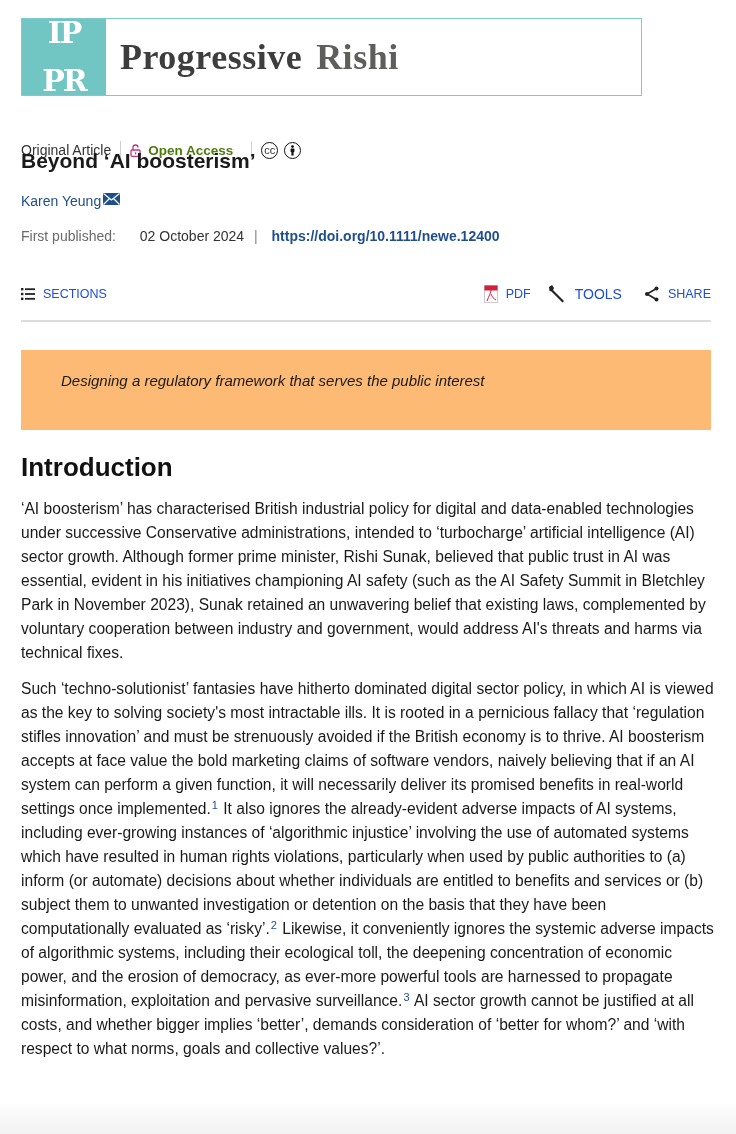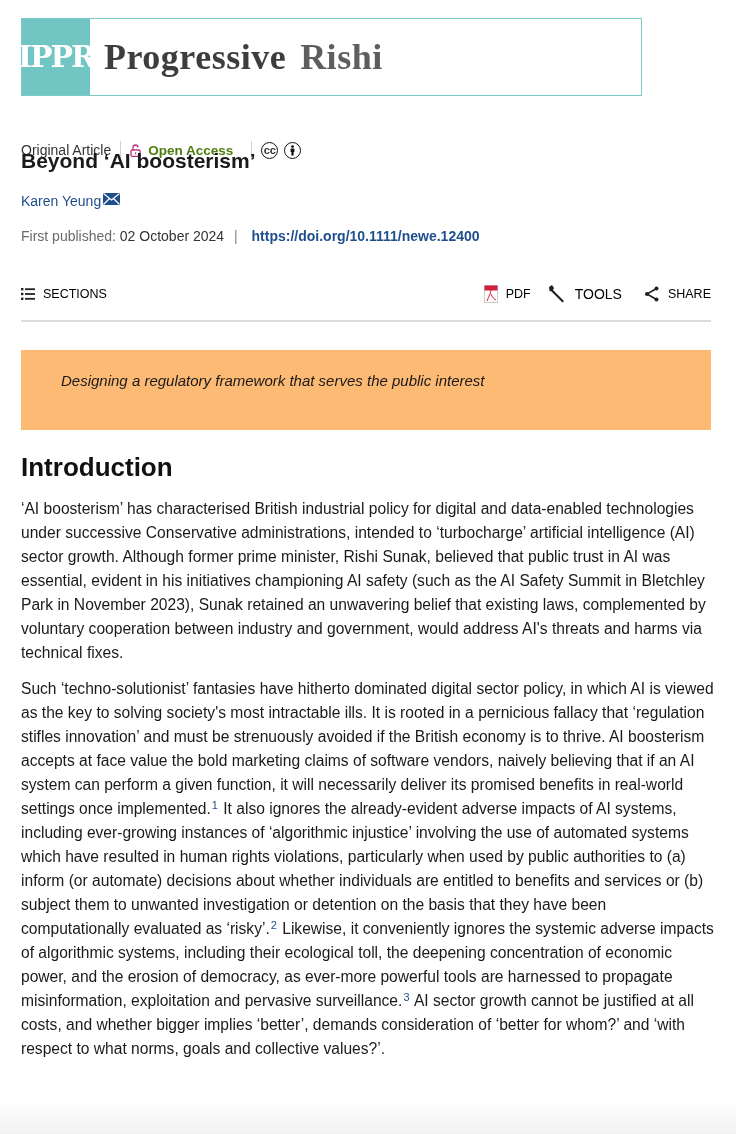--- a/index.html
+++ b/index.html
@@ -2,47 +2,47 @@
 <html><head>
 <meta charset="utf-8">
 <style>
   html, body { margin: 0; padding: 0; background: #ffffff; }
   body { width: 736px; height: 1134px; overflow: hidden; position: relative;
          font-family: "Liberation Sans", "DejaVu Sans", sans-serif; color: #1a1a1a; }
 
   
   .logo { position: absolute; left: 21px; top: 18px; width: 621px; height: 78px;
           border: 1px solid #7ccbc8; box-sizing: border-box; display: flex; align-items: stretch; background: #fff; }
-  .logo-mark { width: 68px; background: #71c6c3; display: flex; align-items: center; justify-content: center;
+  .logo-mark { width: 84px; background: #71c6c3; display: flex; flex-direction: column; align-items: center; justify-content: space-between;
                color: #fff; font-family: "DejaVu Serif", serif; font-weight: bold; font-size: 30px; line-height: 28px; letter-spacing: -2px; }
   .logo-title { display: flex; align-items: center; padding-left: 14px; font-family: Liberation Serif, serif; font-weight: bold; font-size: 36px; letter-spacing: 0.5px; }
   .logo-title .w1 { color: #3d3d3d; }
   .logo-title .w2 { color: #5e5e5c; margin-left: 14px; }
 
   
   .meta { position: absolute; left: 21px; top: 117px; display: flex; align-items: center; font-size: 14px; color: #333; margin-top: 24px; }
   .sep { width: 1px; height: 18px; background: #d0d0d0; margin: 0 9px; }
   .oa { color: #4d7c0f; font-weight: bold; display: flex; align-items: center; font-size: 13.5px; }
   .oa svg { margin-right: 7px; }
   .cc-icons { display: flex; gap: 6px; margin-left: 0px; }
   .cc-icons span { width: 17px; height: 17px; border: 1.6px solid #111; border-radius: 50%; box-sizing: border-box;
-                   display: flex; align-items: center; justify-content: center; font-size: 11px; font-weight: bold; }
+                   display: flex; align-items: center; justify-content: center; font-size: 11px; font-weight: normal; }
 
   .title { position: absolute; left: 21px; top: 149px; font-size: 21px; font-weight: bold; color: #1a1a1a; margin: 0; }
 
   .author { position: absolute; left: 21px; top: 193px; font-size: 14px; color: #1f4e8c; display: flex; align-items: flex-start; }
   .author .mail { margin-left: 2px; }
 
   .pubinfo { position: absolute; left: 21px; top: 228px; font-size: 14px; color: #6b6b6b; }
-  .pubinfo .date { color: #333; }
+  .pubinfo .date { color: #333; margin-left: 20px; }
   .pubinfo .bar { margin: 0 6px; color: #888; }
   .pubinfo a { color: #1f4e8c; font-weight: bold; text-decoration: none; margin-left: 4px; }
 
   
-  .toolbar { position: absolute; left: 21px; top: 284px; width: 690px; height: 20px; display: flex; align-items: center; font-size: 12.5px; color: #000000; }
+  .toolbar { position: absolute; left: 21px; top: 284px; width: 690px; height: 20px; display: flex; align-items: center; font-size: 12.5px; color: #1d4ed8; }
   .tb-item { display: flex; align-items: center; cursor: pointer; }
   .tb-right { margin-left: auto; display: flex; align-items: center; }
   .tb-right .tb-item { margin-left: 16px; }
   .tb-item svg { margin-right: 8px; }
   .tools-label { font-size: 14px; }
   .divider { position: absolute; left: 21px; top: 320px; width: 690px; height: 2px; background: #dcdcdc; }
 
   
   .abstract { position: absolute; left: 21px; top: 350px; width: 690px; height: 80px; background: #fdba74; box-sizing: border-box; padding: 22px 0 0 40px; }
   .abstract p { margin: 0; font-style: italic; font-size: 15px; color: #1a1a1a; }

